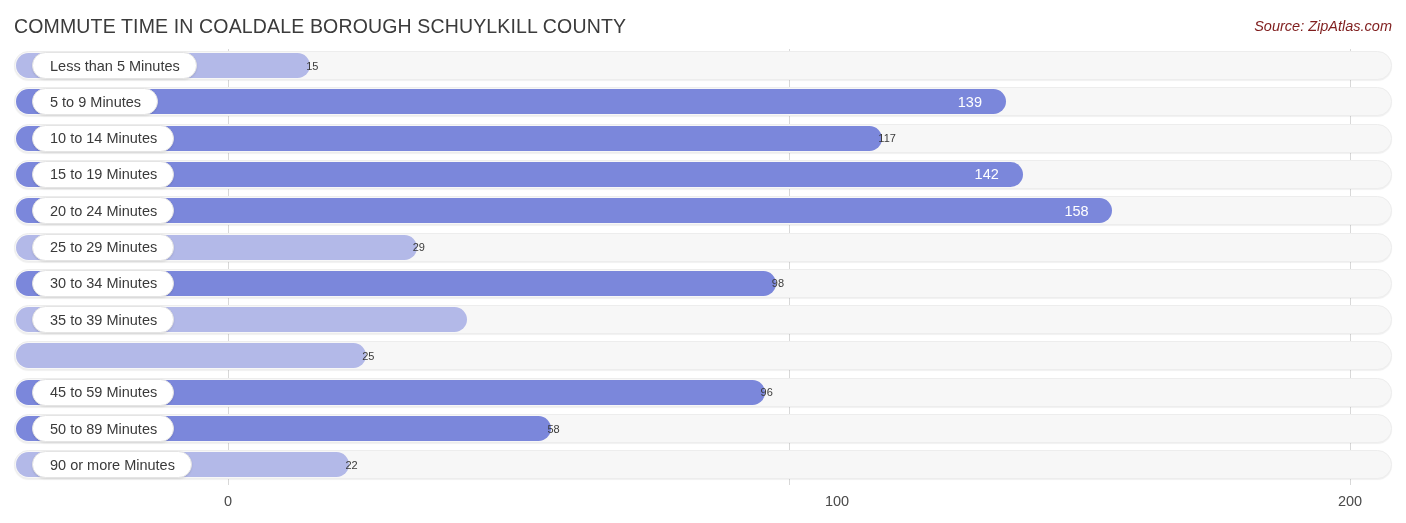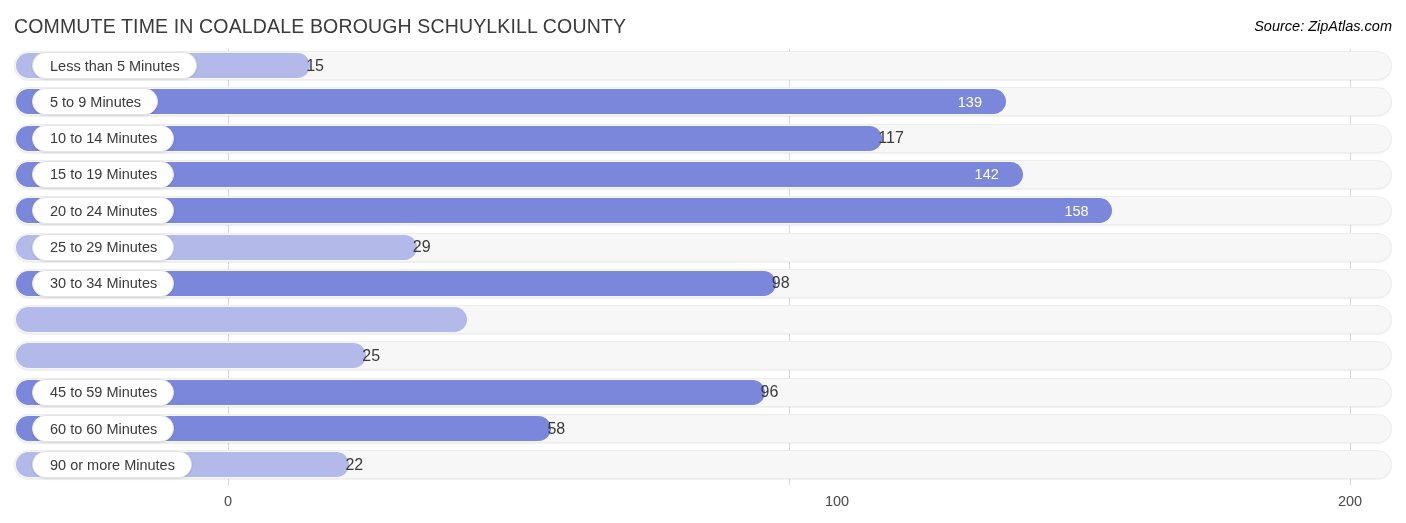--- a/index.html
+++ b/index.html
@@ -26,21 +26,21 @@
     font-size: 19.5px;
     letter-spacing: 0.15px;
     color: #3b3b3b;
     white-space: nowrap;
   }
   #chart-source {
     position: absolute;
     right: 14px; top: 13px;
     font-size: 14.5px;
     font-style: italic;
-    color: #000000;
+    color: #7f1d1d;
     white-space: nowrap;
   }
 
   
   #plot-area {
     position: absolute;
     left: 0; top: 46px;
     width: 1406px; height: 441px;
   }
   #gridlines {
@@ -98,21 +98,21 @@
     color: #3a3a3a;
     white-space: nowrap;
     box-shadow: 0 1px 2px rgba(0,0,0,0.10);
   }
 
   
   .value-out {
     position: absolute;
     top: 0; height: 29px;
     display: flex; align-items: center;
-    font-size: 16px;
+    font-size: 11px;
     color: #3a3a3a;
     white-space: nowrap;
   }
   
   .value-in {
     position: absolute;
     top: 0; height: 29px;
     display: flex; align-items: center;
     font-size: 14.5px;
     color: #ffffff;
@@ -187,37 +187,38 @@
       </div>
       <div class="bar-row" style="top: 222.8px;">
         <div class="row-track"></div>
         <div class="bar-fill" style="width: 759.78px;"></div>
         <div class="label-pill">30 to 34 Minutes</div>
         <div class="value-out" style="left: 757.78px;">98</div>
       </div>
       <div class="bar-row" style="top: 259.1px;">
         <div class="row-track"></div>
         <div class="bar-fill light" style="width: 451.23px;"></div>
+        <div class="label-pill">35 to 39 Minutes</div>
         <div class="value-out" style="left: 449.23px; margin-top: 28px;">43</div>
       </div>
       <div class="bar-row" style="top: 295.4px;">
         <div class="row-track"></div>
         <div class="bar-fill light" style="width: 350.25px;"></div>
         <div class="value-out" style="left: 348.25px;">25</div>
       </div>
       <div class="bar-row" style="top: 331.7px;">
         <div class="row-track"></div>
         <div class="bar-fill" style="width: 748.56px;"></div>
         <div class="label-pill">45 to 59 Minutes</div>
         <div class="value-out" style="left: 746.56px;">96</div>
       </div>
       <div class="bar-row" style="top: 368px;">
         <div class="row-track"></div>
         <div class="bar-fill" style="width: 535.38px;"></div>
-        <div class="label-pill">60 to 60 Minutes</div>
+        <div class="label-pill">50 to 89 Minutes</div>
         <div class="value-out" style="left: 533.38px;">58</div>
       </div>
       <div class="bar-row" style="top: 404.3px;">
         <div class="row-track"></div>
         <div class="bar-fill light" style="width: 333.42px;"></div>
         <div class="label-pill">90 or more Minutes</div>
         <div class="value-out" style="left: 331.42px;">22</div>
       </div>
     </div>
 </div>

